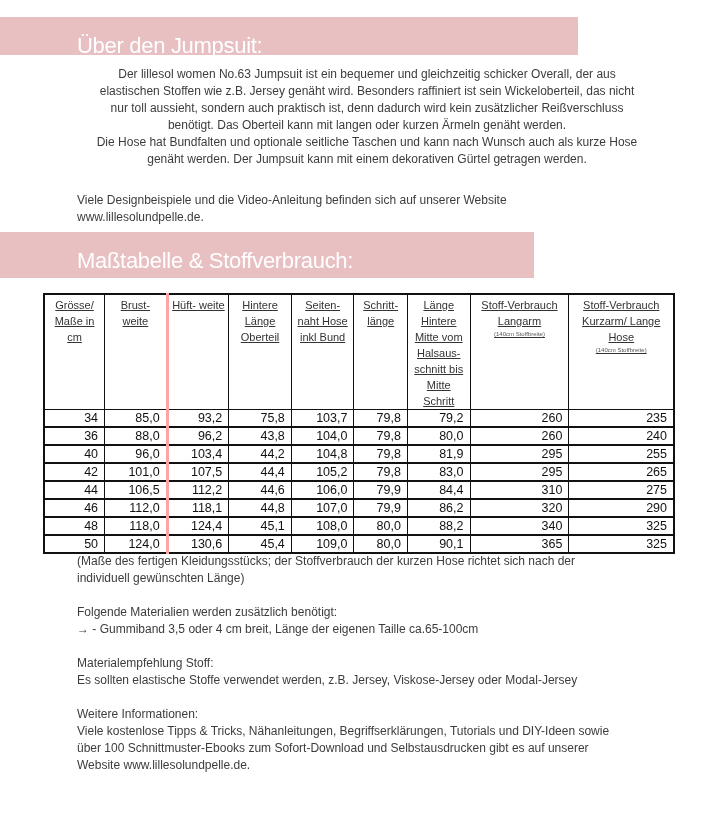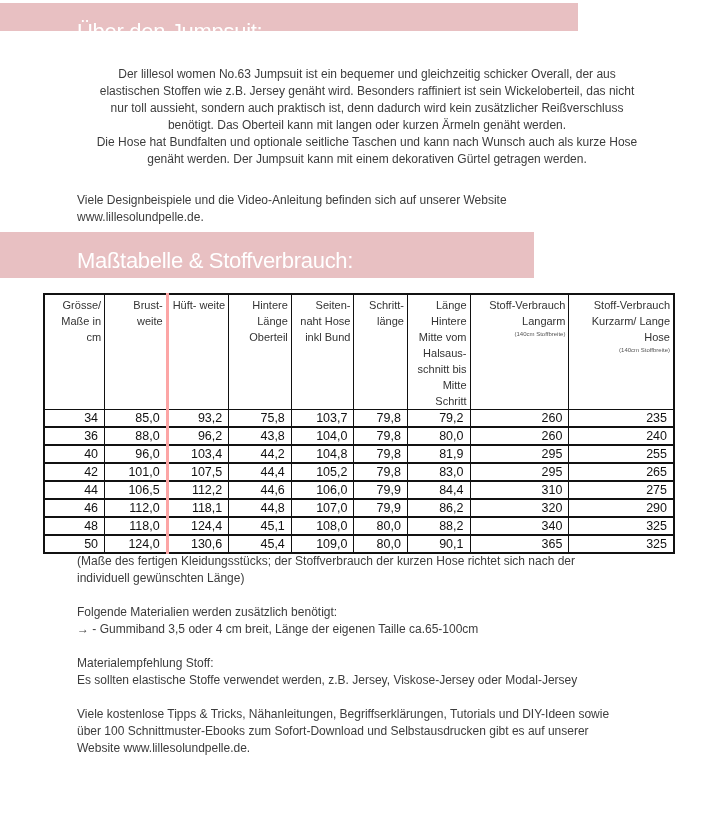--- a/index.html
+++ b/index.html
@@ -14,47 +14,48 @@
     position: absolute; left: 0;
     background: #e8c0c2;
     color: #ffffff;
     font-family: "Liberation Sans", sans-serif;
     font-size: 22px;
     font-weight: normal;
     letter-spacing: -0.3px;
     box-sizing: border-box;
     padding-left: 77px;
   }
-  .banner1 { top: 3px; width: 578px; height: 28px; line-height: 58px; }
+  .banner1 { top: 17px; width: 578px; height: 38px; line-height: 58px; }
   .banner2 { top: 232px; width: 534px; height: 46px; line-height: 58px; }
   .text {
     position: absolute; left: 77px; width: 580px;
     font-size: 12px; line-height: 17px; color: #3c3c3c;
   }
   .text p { margin: 0; }
   .intro { top: 66px; text-align: center; }
   .website { top: 192px; }
   table.sizes {
     position: absolute; left: 43px; top: 293px;
     width: 632px;
     border-collapse: collapse;
     border: 2px solid #111;
     font-size: 11px;
     color: #222;
   }
   table.sizes th {
     font-weight: normal;
     vertical-align: top;
-    text-align: right;
+    text-align: center;
     border: 1px solid #111;
     padding: 2px 3px 0 3px;
     line-height: 16px;
     height: 96px;
     font-size: 11px;
     color: #333;
+    text-decoration: underline;
   }
   table.sizes th .small { display: block; font-size: 6px; line-height: 10px; color: #555; }
   table.sizes td {
     border: 1px solid #111;
     border-bottom: 2px solid #111;
     text-align: right;
     padding: 0 6px 0 2px;
     height: 16px;
     line-height: 16px;
     font-size: 12.5px;
@@ -217,16 +218,17 @@
   <p>Folgende Materialien werden zusätzlich benötigt:</p>
   <p>→ - Gummiband 3,5 oder 4 cm breit, Länge der eigenen Taille ca.65-100cm</p>
 </div>
 
 <div class="text fabric">
   <p>Materialempfehlung Stoff:</p>
   <p>Es sollten elastische Stoffe verwendet werden, z.B. Jersey, Viskose-Jersey oder Modal-Jersey</p>
 </div>
 
 <div class="text info">
+  <p>Weitere Informationen:</p>
   <p>Viele kostenlose Tipps &amp; Tricks, Nähanleitungen, Begriffserklärungen, Tutorials und DIY-Ideen sowie</p>
   <p>über 100 Schnittmuster-Ebooks zum Sofort-Download und Selbstausdrucken gibt es auf unserer</p>
   <p>Website www.lillesolundpelle.de.</p>
 </div>
 
 </body></html>

